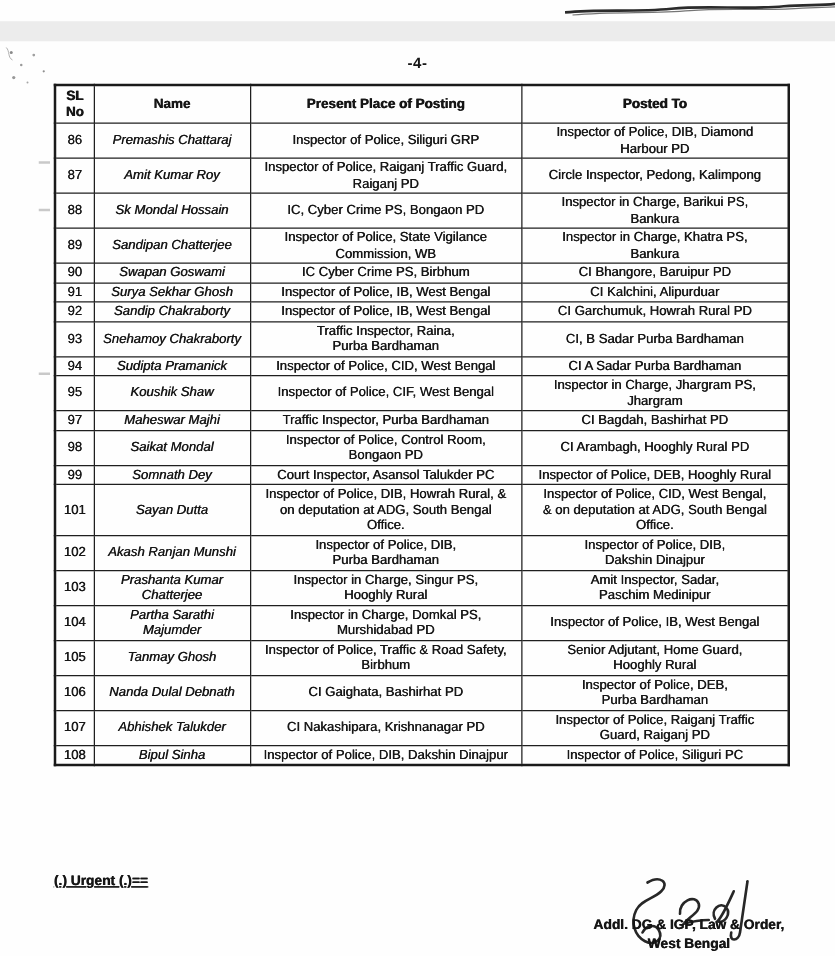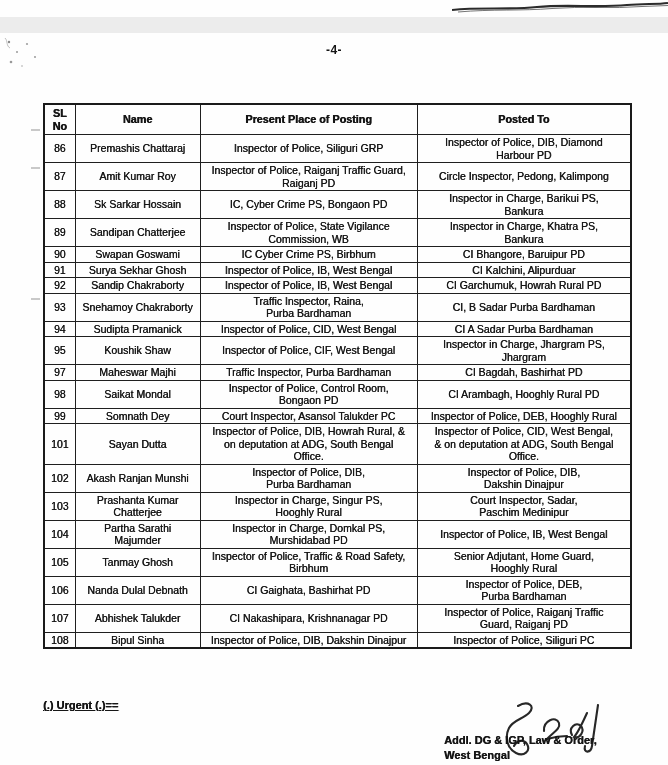--- a/index.html
+++ b/index.html
@@ -22,54 +22,53 @@
     text-align: center; font-weight: 700; font-size: 12px; letter-spacing: 0.5px;
   }
 
   table.posting-table {
     position: absolute; left: 43px; top: 67px;
     width: 587px;
     border-collapse: collapse;
     table-layout: fixed;
     font-size: 10.5px;
     line-height: 12.5px;
-    margin-top: 36px;
   }
   table.posting-table th, table.posting-table td {
     border: 1.5px solid #1f1f1f;
     padding: 1px 3px;
     vertical-align: middle;
     white-space: pre-line;
     text-align: center;
     text-shadow: 0.35px 0 0 #1a1a1a;
     overflow: hidden;
   }
   table.posting-table { border: 2.5px solid #1a1a1a; }
   table.posting-table th {
     font-weight: 700;
     font-size: 10.8px;
     text-shadow: 0.5px 0 0 #111;
     padding: 2px 2px;
   }
-  td.cell-name { text-align: left; padding-left: 7px; }
+  td.cell-name { text-align: left; padding-left: 7px; font-style: italic; }
   col.c-sl { width: 31px; }
   col.c-name { width: 125px; }
   col.c-present { width: 217px; }
   col.c-posted { width: 214px; }
 
   .urgent-note {
     position: absolute; left: 43px; top: 699px;
     font-weight: 700; font-size: 11px;
     text-shadow: 0.4px 0 0 #111;
     text-decoration: underline;
   }
 
   .signature-block {
     position: absolute; left: 444px; top: 733px; width: 214px;
-    text-align: left;
+    text-align: center;
     font-weight: 700; font-size: 11px; line-height: 14.5px;
     text-shadow: 0.4px 0 0 #111;
   }
   .signature-svg { position: absolute; left: 484px; top: 700px; }
 </style>
 </head>
 <body>
 
 <div class="page">
 
@@ -119,21 +118,21 @@
     </tr>
         <tr>
       <td class="cell-sl">87</td>
       <td class="cell-name">Amit Kumar Roy</td>
       <td class="cell-present">Inspector of Police, Raiganj Traffic Guard,
 Raiganj PD</td>
       <td class="cell-posted">Circle Inspector, Pedong, Kalimpong</td>
     </tr>
         <tr>
       <td class="cell-sl">88</td>
-      <td class="cell-name">Sk Sarkar Hossain</td>
+      <td class="cell-name">Sk Mondal Hossain</td>
       <td class="cell-present">IC, Cyber Crime PS, Bongaon PD</td>
       <td class="cell-posted">Inspector in Charge, Barikui PS,
 Bankura</td>
     </tr>
         <tr>
       <td class="cell-sl">89</td>
       <td class="cell-name">Sandipan Chatterjee</td>
       <td class="cell-present">Inspector of Police, State Vigilance
 Commission, WB</td>
       <td class="cell-posted">Inspector in Charge, Khatra PS,
@@ -213,21 +212,21 @@
 Purba Bardhaman</td>
       <td class="cell-posted">Inspector of Police, DIB,
 Dakshin Dinajpur</td>
     </tr>
         <tr>
       <td class="cell-sl">103</td>
       <td class="cell-name">Prashanta Kumar
 Chatterjee</td>
       <td class="cell-present">Inspector in Charge, Singur PS,
 Hooghly Rural</td>
-      <td class="cell-posted">Court Inspector, Sadar,
+      <td class="cell-posted">Amit Inspector, Sadar,
 Paschim Medinipur</td>
     </tr>
         <tr>
       <td class="cell-sl">104</td>
       <td class="cell-name">Partha Sarathi
 Majumder</td>
       <td class="cell-present">Inspector in Charge, Domkal PS,
 Murshidabad PD</td>
       <td class="cell-posted">Inspector of Police, IB, West Bengal</td>
     </tr>

